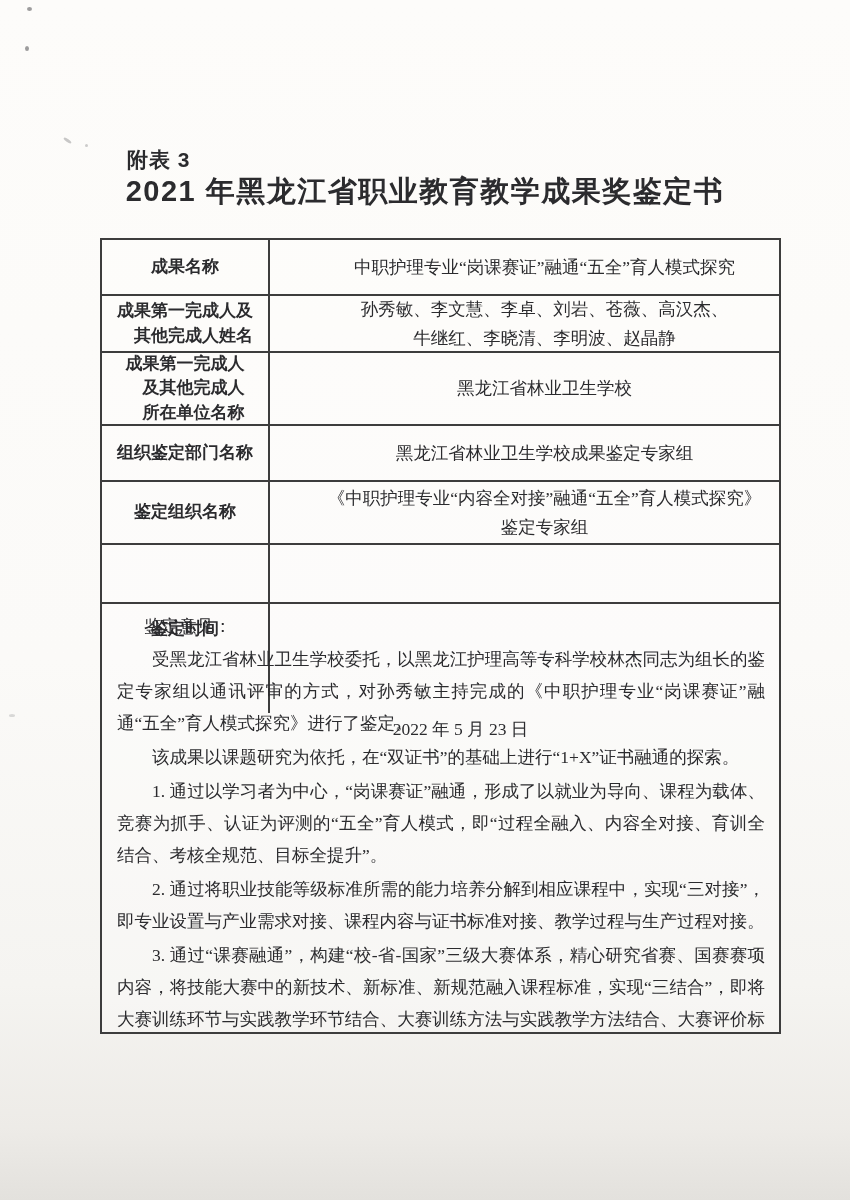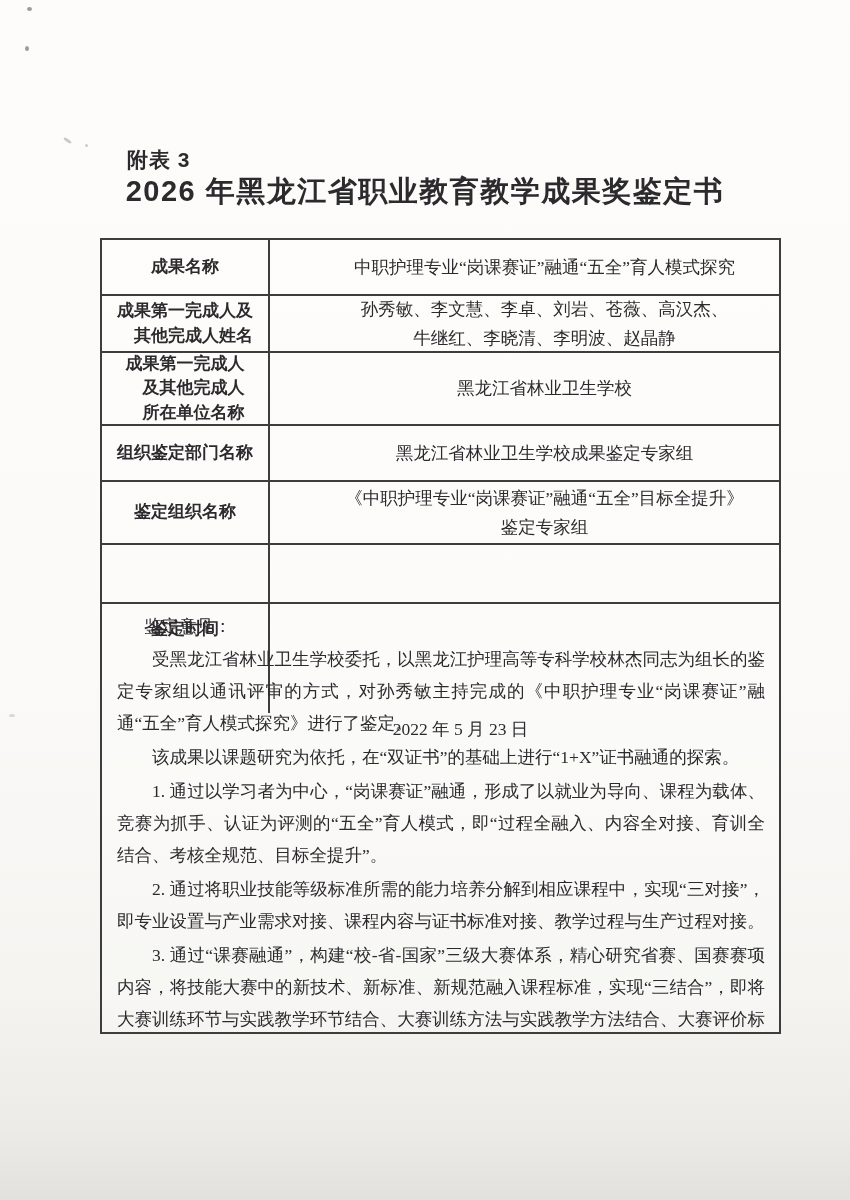--- a/index.html
+++ b/index.html
@@ -83,21 +83,21 @@
 
 <div class="page">
 
   <div class="speck s1"></div>
   <div class="speck s2"></div>
   <div class="speck s3"></div>
   <div class="speck s4"></div>
   <div class="speck s5"></div>
 
   <div class="appendix">附表 3</div>
-  <h1 class="title">2026 年黑龙江省职业教育教学成果奖鉴定书</h1>
+  <h1 class="title">2021 年黑龙江省职业教育教学成果奖鉴定书</h1>
 
   <div class="doc-table">
 
     <div class="row r1">
       <div class="cell-label">成果名称</div>
       <div class="cell-value">中职护理专业“岗课赛证”融通“五全”育人模式探究</div>
     </div>
 
     <div class="row r2">
       <div class="cell-label">成果第一完成人及
@@ -113,21 +113,21 @@
       <div class="cell-value">黑龙江省林业卫生学校</div>
     </div>
 
     <div class="row r4">
       <div class="cell-label">组织鉴定部门名称</div>
       <div class="cell-value">黑龙江省林业卫生学校成果鉴定专家组</div>
     </div>
 
     <div class="row r5">
       <div class="cell-label">鉴定组织名称</div>
-      <div class="cell-value">《中职护理专业“岗课赛证”融通“五全”目标全提升》
+      <div class="cell-value">《中职护理专业“内容全对接”融通“五全”育人模式探究》
 鉴定专家组</div>
     </div>
 
     <div class="row r6">
       <div class="cell-label">鉴定时间</div>
       <div class="cell-value">2022 年 5 月 23 日</div>
     </div>
 
     <div class="opinion">
       <div class="opinion-heading">鉴定意见：</div>

